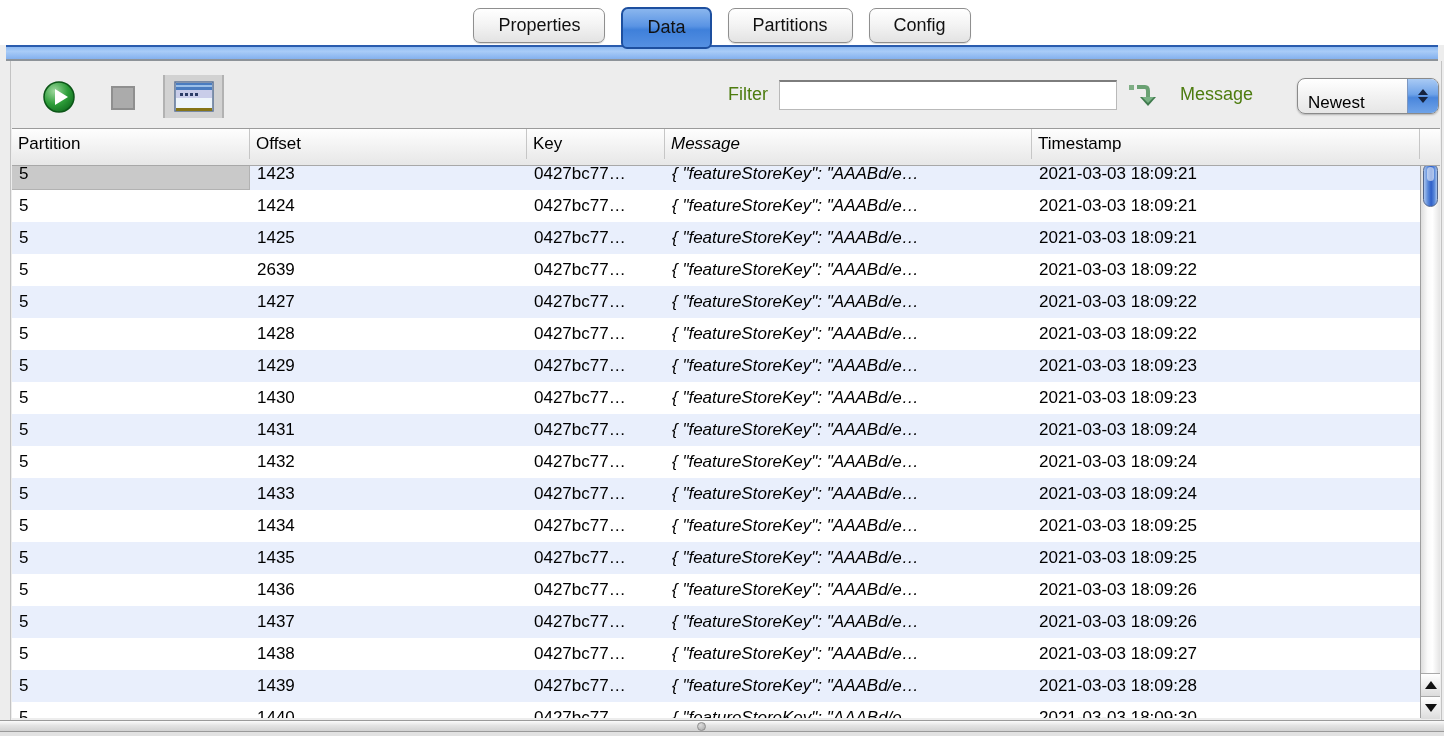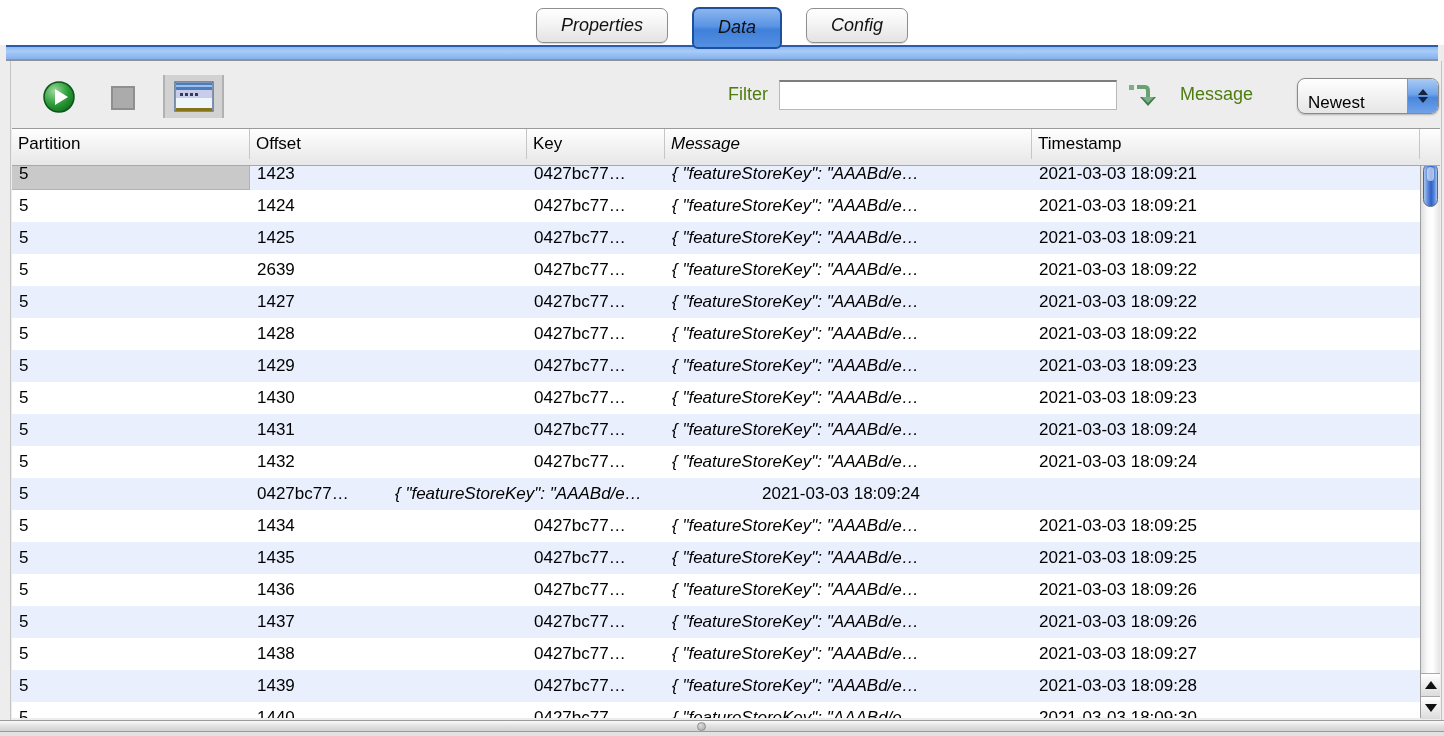--- a/index.html
+++ b/index.html
@@ -1,21 +1,21 @@
 <!DOCTYPE html>
 <html><head>
 <meta charset="utf-8">
 <style>
   html,body{margin:0;padding:0;}
   body{font-family:"Liberation Sans","DejaVu Sans",sans-serif;background:#e8e8e8;}
   .window{position:relative;width:1444px;height:736px;overflow:hidden;background:#ededed;}
 
   
   .topbar{position:absolute;left:0;top:0;width:1444px;height:45px;background:#ffffff;}
-  .tabbar{position:absolute;left:0;top:0;width:1444px;height:49px;display:flex;justify-content:center;align-items:flex-end;gap:24px;z-index:3;font-style:italic;}
+  .tabbar{position:absolute;left:0;top:0;width:1444px;height:49px;display:flex;justify-content:center;align-items:flex-end;gap:16px;z-index:3;}
   .tab{height:33px;line-height:33px;padding:0 24px;font-size:18px;color:#111;background:linear-gradient(#ffffff,#f4f4f4 45%,#e3e3e3);border:1px solid #8f8f8f;border-radius:7px;box-shadow:0 1px 1px rgba(0,0,0,.15);margin-bottom:6px;cursor:default;}
   .tab.selected{background:linear-gradient(#8ab6ee,#5a94e4 45%,#3f80da 55%,#5590e2);border:2px solid #1d4f9f;height:38px;line-height:36px;margin-bottom:0;border-radius:7px 7px 6px 6px;box-shadow:none;}
   .strip{position:absolute;left:6px;top:45px;width:1432px;height:14px;z-index:1;
     background:linear-gradient(#2a5cae 0,#2a5cae 2px,#8cb9f2 2px,#a9ccf7 45%,#84b1ee 100%);
     border-bottom:2px solid #8d9399;}
 
   
   .panel{position:absolute;left:0;top:61px;width:1444px;height:675px;background:#ededed;}
   .panel-edge-l{position:absolute;left:10px;top:61px;width:1px;height:675px;background:#c3c3c3;}
   .panel-edge-r{position:absolute;left:1441px;top:61px;width:1px;height:675px;background:#c3c3c3;}
@@ -61,20 +61,21 @@
 </style>
 </head>
 <body>
 
 <div class="window">
 
   <div class="topbar"></div>
   <div class="tabbar">
       <div class="tab">Properties</div>
       <div class="tab selected">Data</div>
+      <div class="tab">Partitions</div>
       <div class="tab">Config</div>
     </div>
   <div class="strip"></div>
 
   <div class="panel"></div>
   <div class="panel-edge-l"></div>
   <div class="panel-edge-r"></div>
 
   <div class="tbtn" style="left:43px;top:81px;width:32px;height:32px;">
     <span>
@@ -214,20 +215,21 @@
       </div>
       <div class="trow">
         <div class="tcell col0">5</div>
         <div class="tcell col1">1432</div>
         <div class="tcell col2">0427bc77…</div>
         <div class="tcell col3">{  "featureStoreKey": "AAABd/e…</div>
         <div class="tcell col4">2021-03-03 18:09:24</div>
       </div>
       <div class="trow stripe">
         <div class="tcell col0">5</div>
+        <div class="tcell col1">1433</div>
         <div class="tcell col2">0427bc77…</div>
         <div class="tcell col3">{  "featureStoreKey": "AAABd/e…</div>
         <div class="tcell col4">2021-03-03 18:09:24</div>
       </div>
       <div class="trow">
         <div class="tcell col0">5</div>
         <div class="tcell col1">1434</div>
         <div class="tcell col2">0427bc77…</div>
         <div class="tcell col3">{  "featureStoreKey": "AAABd/e…</div>
         <div class="tcell col4">2021-03-03 18:09:25</div>

